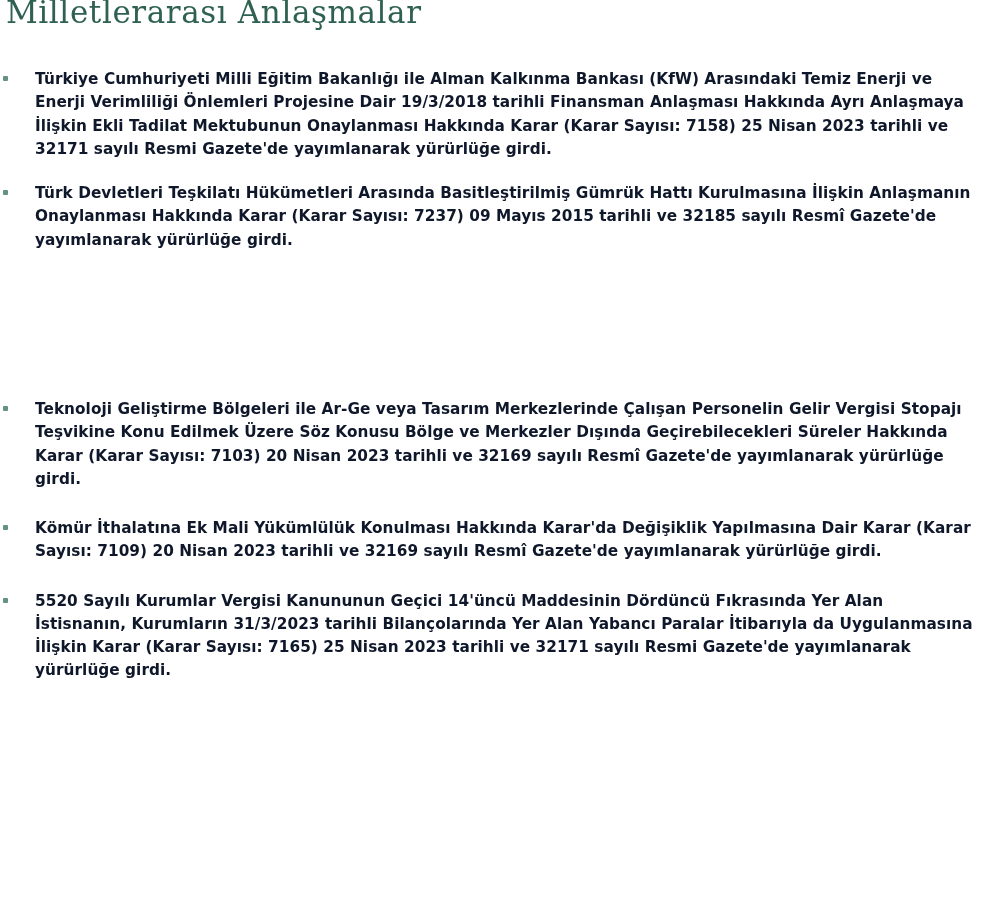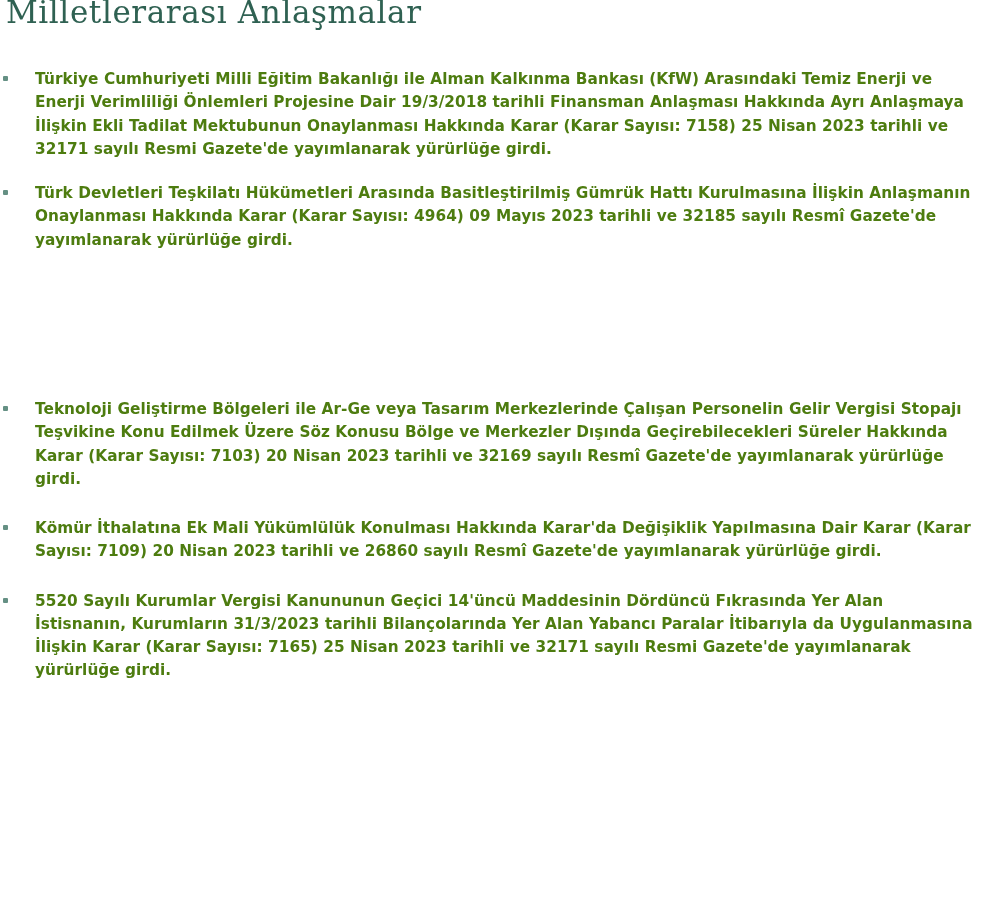--- a/index.html
+++ b/index.html
@@ -58,21 +58,21 @@
     left: 3px;
     top: 8px;
     width: 5px;
     height: 5px;
     background: #4a7d6e;
     border-radius: 1px;
     opacity: 0.85;
   }
   .item-text {
     display: block;
-    color: #4d7c0f;
+    color: #0f172a;
     font-size: 15.3px;
     font-weight: bold;
     line-height: 1.52;
     letter-spacing: 0.05px;
   }
 
   #list-1 {
     position: absolute;
     left: 0px;
     top: 68px;
@@ -95,33 +95,33 @@
 
   <h1 class="section-heading" id="heading-1">Milletlerarası Anlaşmalar</h1>
 
   <ul class="item-list" id="list-1">
     <li class="list-item">
       <span class="bullet"></span>
       <span class="item-text">Türkiye Cumhuriyeti Milli Eğitim Bakanlığı ile Alman Kalkınma Bankası (KfW) Arasındaki Temiz Enerji ve Enerji Verimliliği Önlemleri Projesine Dair 19/3/2018 tarihli Finansman Anlaşması Hakkında Ayrı Anlaşmaya İlişkin Ekli Tadilat Mektubunun Onaylanması Hakkında Karar (Karar Sayısı: 7158) 25 Nisan 2023 tarihli ve 32171 sayılı Resmi Gazete'de yayımlanarak yürürlüğe girdi.</span>
     </li>
     <li class="list-item">
       <span class="bullet"></span>
-      <span class="item-text">Türk Devletleri Teşkilatı Hükümetleri Arasında Basitleştirilmiş Gümrük Hattı Kurulmasına İlişkin Anlaşmanın Onaylanması Hakkında Karar (Karar Sayısı: 4964) 09 Mayıs 2023 tarihli ve 32185 sayılı Resmî Gazete'de yayımlanarak yürürlüğe girdi.</span>
+      <span class="item-text">Türk Devletleri Teşkilatı Hükümetleri Arasında Basitleştirilmiş Gümrük Hattı Kurulmasına İlişkin Anlaşmanın Onaylanması Hakkında Karar (Karar Sayısı: 7237) 09 Mayıs 2015 tarihli ve 32185 sayılı Resmî Gazete'de yayımlanarak yürürlüğe girdi.</span>
     </li>
   </ul>
 
 
   <ul class="item-list" id="list-2">
     <li class="list-item">
       <span class="bullet"></span>
       <span class="item-text">Teknoloji Geliştirme Bölgeleri ile Ar-Ge veya Tasarım Merkezlerinde Çalışan Personelin Gelir Vergisi Stopajı Teşvikine Konu Edilmek Üzere Söz Konusu Bölge ve Merkezler Dışında Geçirebilecekleri Süreler Hakkında Karar (Karar Sayısı: 7103) 20 Nisan 2023 tarihli ve 32169 sayılı Resmî Gazete'de yayımlanarak yürürlüğe girdi.</span>
     </li>
     <li class="list-item">
       <span class="bullet"></span>
-      <span class="item-text">Kömür İthalatına Ek Mali Yükümlülük Konulması Hakkında Karar'da Değişiklik Yapılmasına Dair Karar (Karar Sayısı: 7109) 20 Nisan 2023 tarihli ve 26860 sayılı Resmî Gazete'de yayımlanarak yürürlüğe girdi.</span>
+      <span class="item-text">Kömür İthalatına Ek Mali Yükümlülük Konulması Hakkında Karar'da Değişiklik Yapılmasına Dair Karar (Karar Sayısı: 7109) 20 Nisan 2023 tarihli ve 32169 sayılı Resmî Gazete'de yayımlanarak yürürlüğe girdi.</span>
     </li>
     <li class="list-item">
       <span class="bullet"></span>
       <span class="item-text">5520 Sayılı Kurumlar Vergisi Kanununun Geçici 14'üncü Maddesinin Dördüncü Fıkrasında Yer Alan İstisnanın, Kurumların 31/3/2023 tarihli Bilançolarında Yer Alan Yabancı Paralar İtibarıyla da Uygulanmasına İlişkin Karar (Karar Sayısı: 7165) 25 Nisan 2023 tarihli ve 32171 sayılı Resmi Gazete'de yayımlanarak yürürlüğe girdi.</span>
     </li>
   </ul>
 
 </div>
 
 </body></html>

